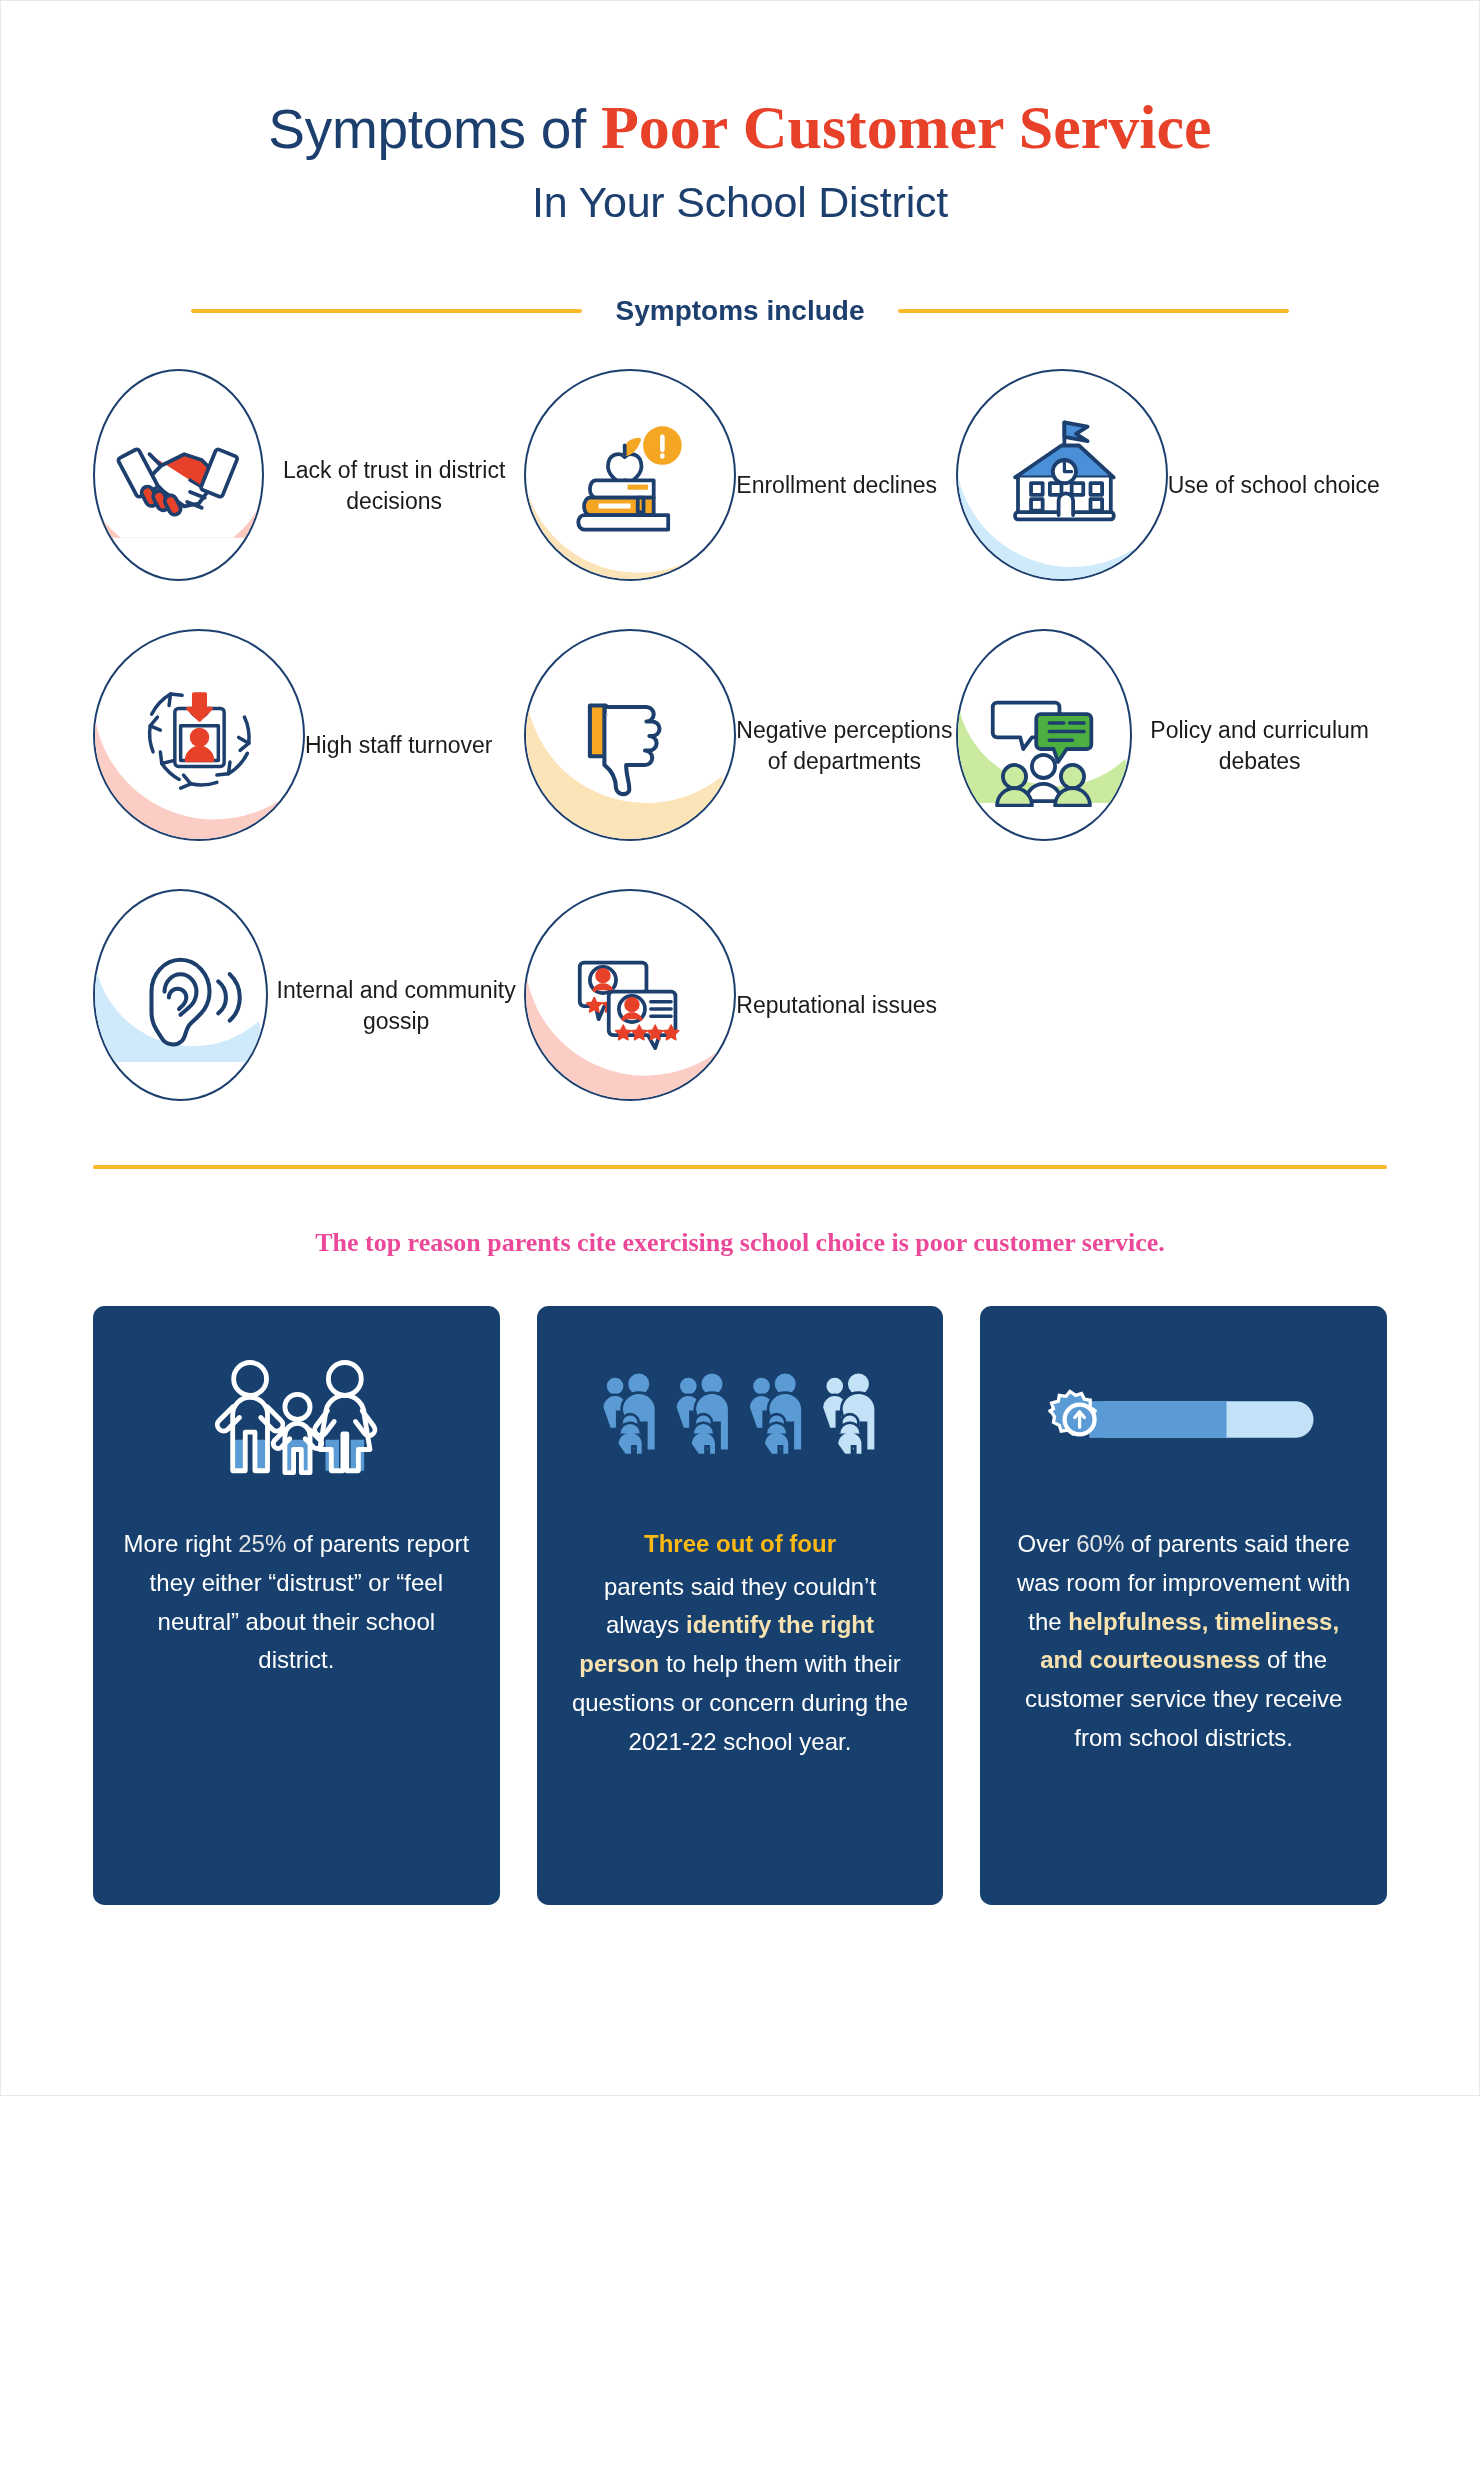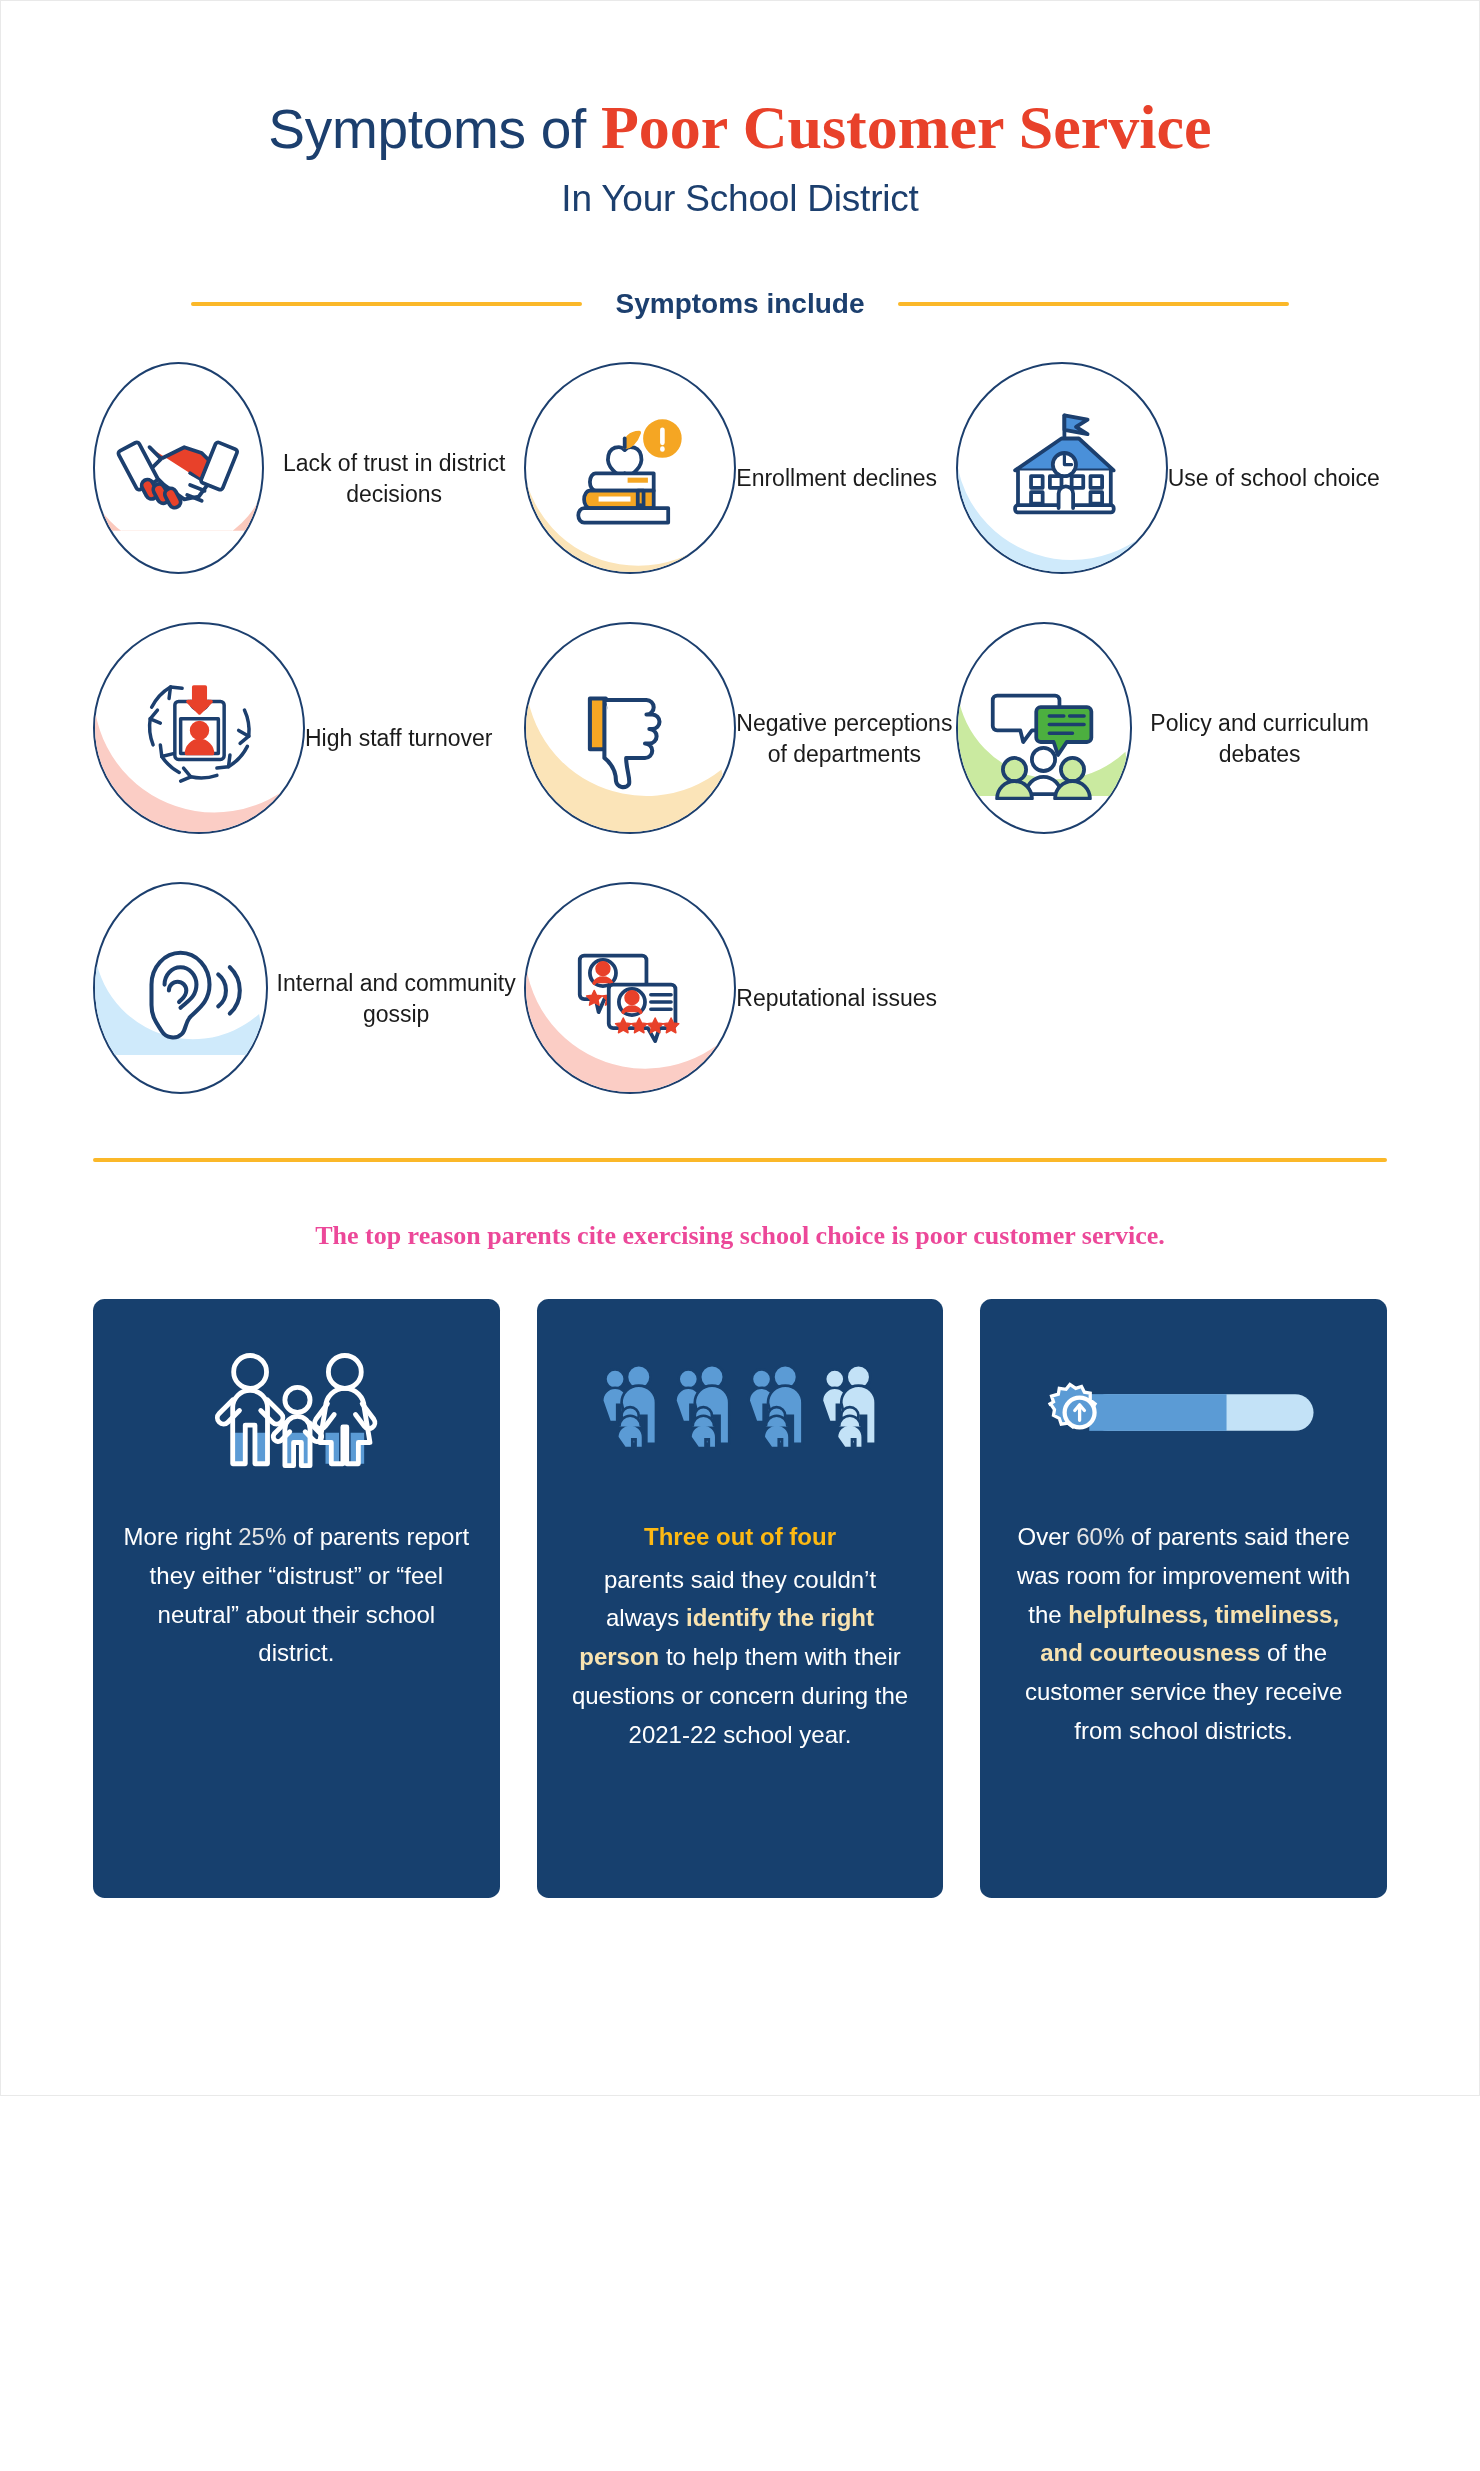--- a/index.html
+++ b/index.html
@@ -26,21 +26,21 @@
   .title-line1{
     font-size:55px;line-height:1.12;color:#1c3f6e;font-weight:400;
     letter-spacing:-0.3px;
   }
   .title-line1 .accent{
     color:#e8412a;font-weight:700;font-size:62px;
     font-family:"Liberation Serif", serif;letter-spacing:0px;
   }
   .title-line2{
     margin-top:15.4px;
-    font-size:37px;color:#1c3f6e;font-weight:400;letter-spacing:-0.2px;
+    font-size:43px;color:#1c3f6e;font-weight:400;letter-spacing:-0.2px;
   }
 
   
   .intro-box{
     margin:60px 0 0 0;
     background:#f8f3f0;
     border-radius:9.7px;
     padding:31px 39px;
     text-align:center;
   }

